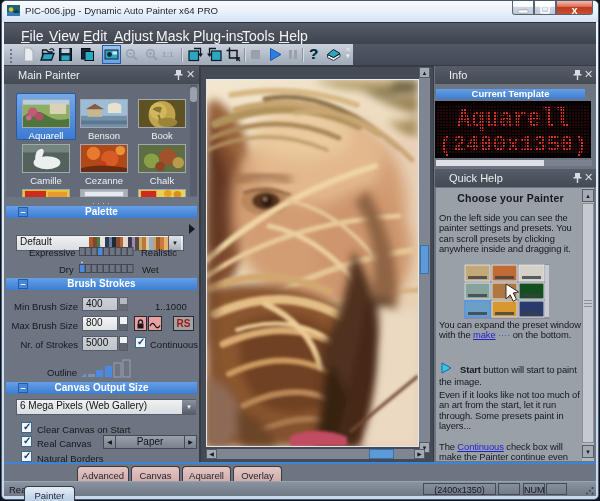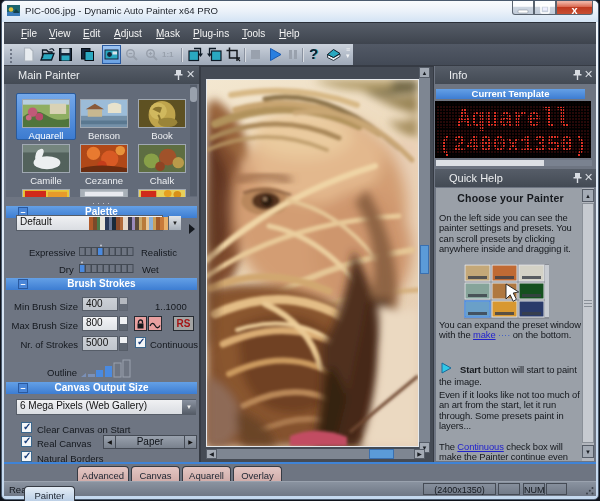--- a/index.html
+++ b/index.html
@@ -17,21 +17,21 @@
   #btn-min { left:512px; width:22px; border-radius:0 0 0 3px;
              background:linear-gradient(#fcfdfe 40%,#ccd5e0 50%,#c2ccd9); }
   #btn-max { left:534px; width:22px;
              background:linear-gradient(#fcfdfe 40%,#ccd5e0 50%,#c2ccd9); }
   #btn-close { left:556px; width:37px; border-radius:0 0 3px 0;
              background:linear-gradient(#f0b2a2 8%,#da6850 45%,#bf3a20 50%,#c74f32); }
   
   #menubar { left:4px; top:22px; width:592px; height:22px;
              background:linear-gradient(#565d68,#3e444e);
              border-top:1px solid #2a2f38; }
-  .menuitem { position:absolute; top:5px; color:#f4f4f4; font-size:10px; }
+  .menuitem { position:absolute; top:5px; color:#f4f4f4; font-size:14px; }
   .menuitem u { text-decoration:underline; }
   
   #toolbar { left:4px; top:44px; width:349px; height:23px;
              background:linear-gradient(#cbd2dc,#b2bbc8 55%,#9fa9b8);
              border-bottom:2px solid #363b44; }
   .ticon { position:absolute; top:3px; width:15px; height:15px; }
   
   #mainbg { left:4px; top:67px; width:592px; height:414px; background:#6e7582; }
   
   #center { left:201px; top:67px; width:232px; height:395px; background:#454b55; }
@@ -423,21 +423,21 @@
         <circle cx="30" cy="4" r="4" fill="#e8a020"></circle>
         <circle cx="40" cy="5" r="4" fill="#d89018"></circle>
       </svg>
     </div>
     <div id="thumb-scroll">
           <div id="thumb-thumb"></div>
         </div>
   </div>
   <div id="lp-dots">····</div>
   <div class="bluehdr" style="top:140px"><div class="minus">–</div>Palette</div>
-  <div class="input" style="left:12px;top:149px;width:147px;height:16px;background:linear-gradient(#f0f1f3,#dadde2)">Default
+  <div class="input" style="left:12px;top:169px;width:168px;height:16px;background:linear-gradient(#f0f1f3,#dadde2)">Default
     <svg style="position:absolute;left:72px;top:1px" width="80" height="13">
       <rect x="0" width="4" height="13" fill="#b05a2a"></rect>
           <rect x="4" width="4" height="13" fill="#7a4a2a"></rect>
       <rect x="8" width="3" height="13" fill="#4a7a4a"></rect>
           <rect x="11" width="5" height="13" fill="#e8e4da"></rect>
       <rect x="16" width="4" height="13" fill="#2a3a5a"></rect>
           <rect x="20" width="3" height="13" fill="#6a7a9a"></rect>
       <rect x="23" width="4" height="13" fill="#1a2a3a"></rect>
           <rect x="27" width="4" height="13" fill="#8a4a2a"></rect>
       <rect x="31" width="3" height="13" fill="#b06a3a"></rect>

